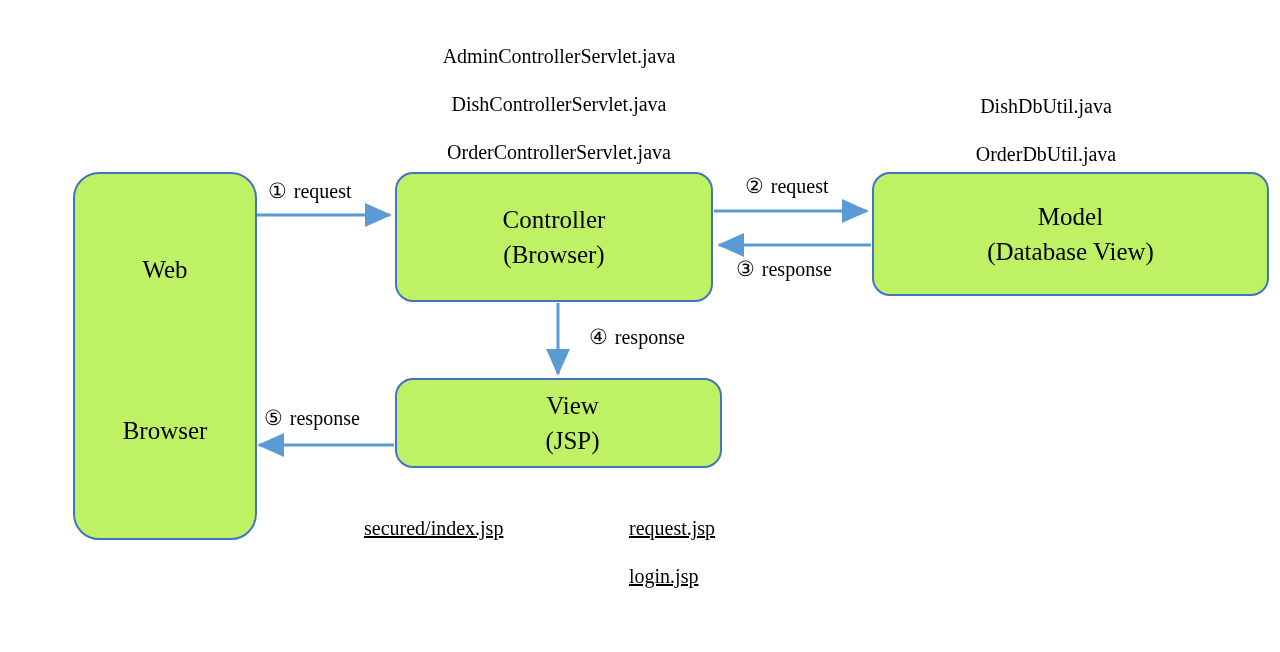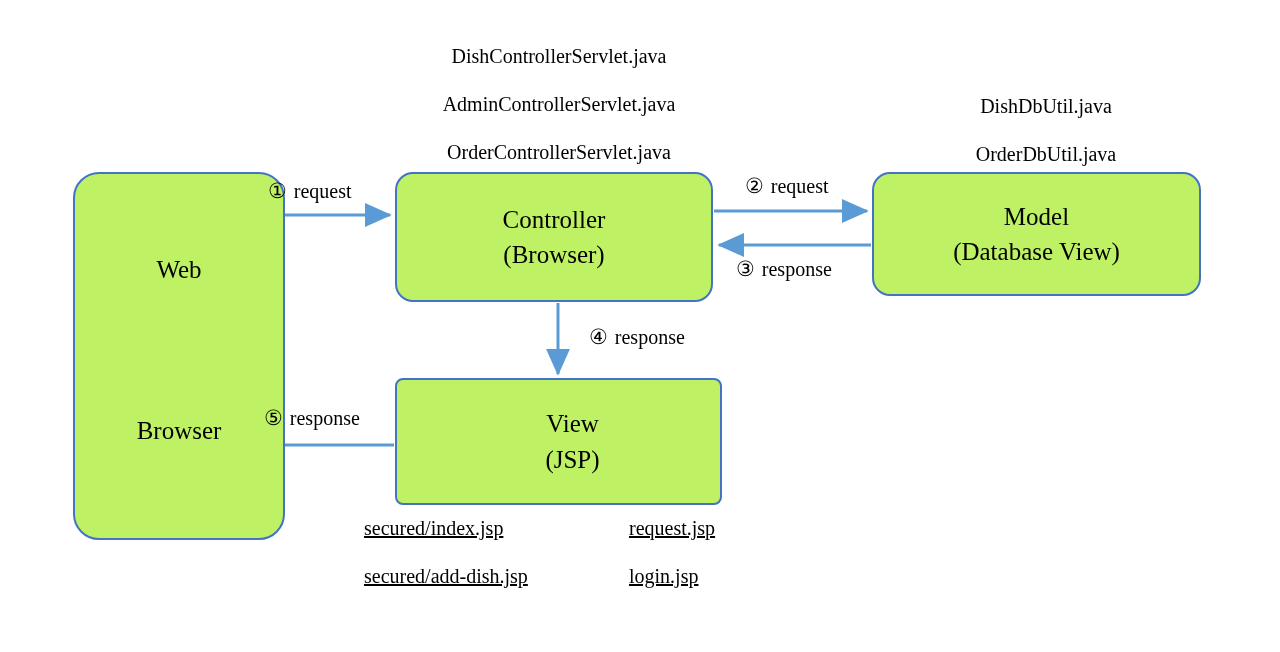--- a/index.html
+++ b/index.html
@@ -38,51 +38,51 @@
     text-align: center;
   }
   .node .line {
     font-size: 25px;
     line-height: 1.42;
     white-space: nowrap;
   }
   #node-browser {
     left: 73px;
     top: 172px;
-    width: 212px;
+    width: 184px;
     height: 368px;
     border-radius: 26px;
     justify-content: space-evenly;
   }
   #node-browser .line {
     padding: 0;
   }
   #node-browser .spacer-top { flex: 0 0 48px; }
   #node-browser .gap { flex: 0 0 96px; }
   #node-browser .spacer-bottom { flex: 0 0 60px; }
   #node-controller {
     left: 395px;
     top: 172px;
     width: 318px;
     height: 130px;
     border-radius: 18px;
   }
   #node-model {
     left: 872px;
     top: 172px;
-    width: 329px;
+    width: 397px;
     height: 124px;
     border-radius: 18px;
   }
   #node-view {
     left: 395px;
     top: 378px;
     width: 327px;
-    height: 127px;
-    border-radius: 8px;
+    height: 90px;
+    border-radius: 18px;
     padding-left: 28px;
   }
   .edge-label {
     position: absolute;
     font-size: 20px;
     white-space: nowrap;
     color: #000000;
     display: flex;
     align-items: center;
     gap: 7px;
@@ -200,34 +200,33 @@
     <span class="circled">④</span>
     <span>response</span>
   </div>
 
   <div class="edge-label" style="left:264px; top:407px;">
     <span class="circled">⑤</span>
     <span>response</span>
   </div>
 
   <div class="cap-group" id="controller-captions">
+    <div class="caption-row">AdminControllerServlet.java</div>
     <div class="caption-row">DishControllerServlet.java</div>
-    <div class="caption-row">AdminControllerServlet.java</div>
     <div class="caption-row">OrderControllerServlet.java</div>
   </div>
 
   <div class="cap-group" id="model-captions">
     <div class="caption-row">DishDbUtil.java</div>
     <div class="caption-row">OrderDbUtil.java</div>
   </div>
 
   <div class="cap-group" id="view-captions">
     <div class="col col-left">
       <div class="caption-row">secured/index.jsp</div>
-      <div class="caption-row">secured/add-dish.jsp</div>
     </div>
     <div class="col col-right">
       <div class="caption-row">request.jsp</div>
       <div class="caption-row">login.jsp</div>
     </div>
   </div>
 
 </div>
 
 </body></html>

